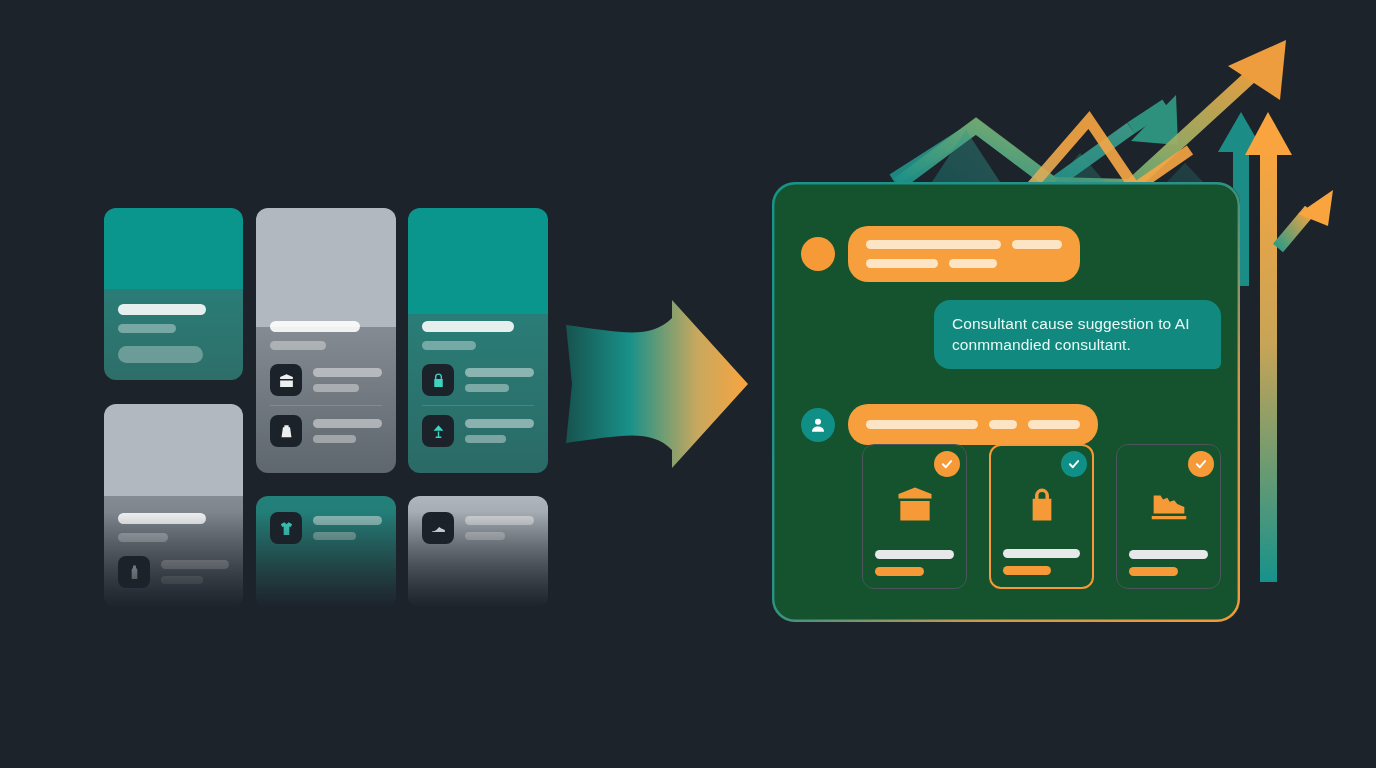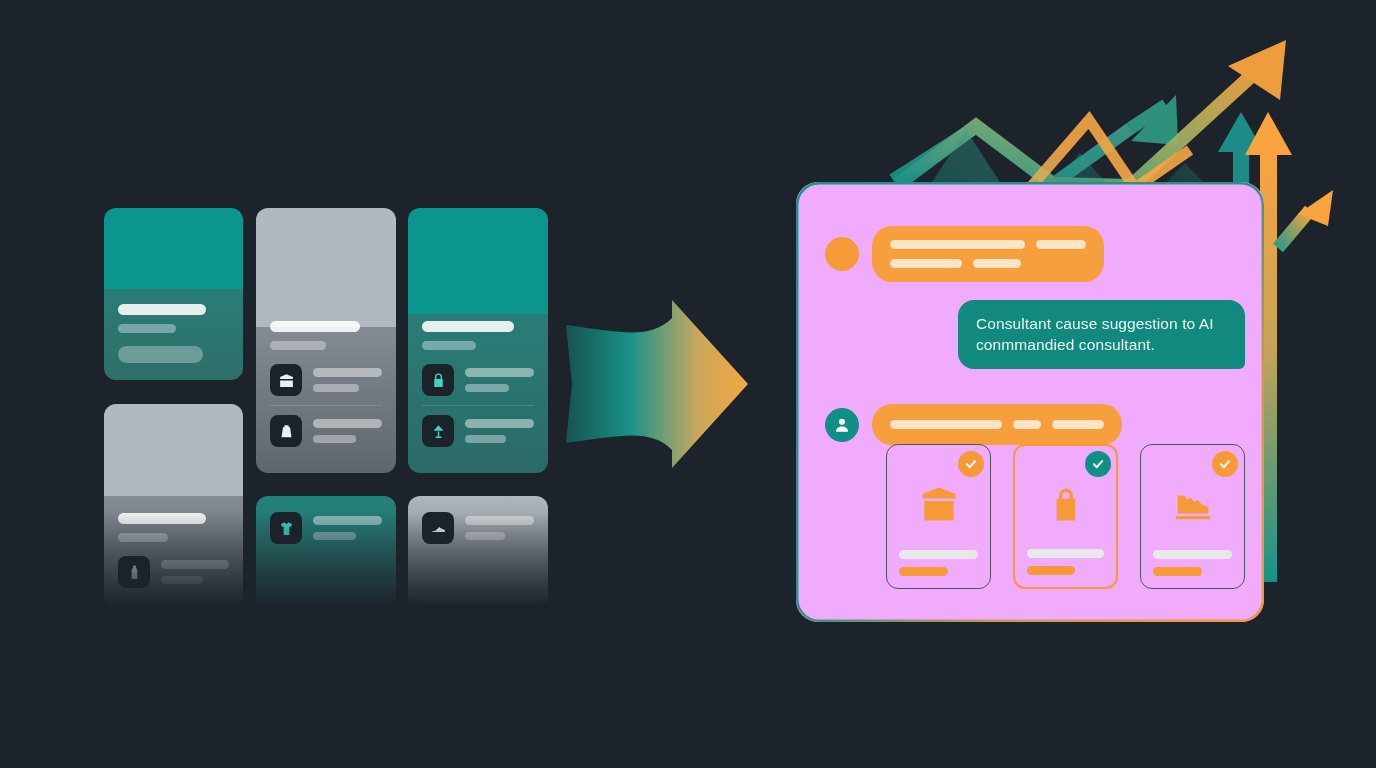--- a/index.html
+++ b/index.html
@@ -33,21 +33,21 @@
   .bar.line-s { height:8px;  background:rgba(255,255,255,.38); }
 
   .row { display:flex; align-items:center; gap:11px; }
   .thumb { width:32px; height:32px; border-radius:8px; background:#1b222a; display:flex; align-items:center; justify-content:center; flex:0 0 auto; }
   .rowbars { flex:1; display:flex; flex-direction:column; gap:7px; }
   .divider { height:1px; background:rgba(255,255,255,.14); margin:9px 0; }
 
   
   .panel {
     position:absolute; left:772px; top:182px; width:468px; height:440px;
-    border-radius:22px; background:#f0abfc;margin-left:24px;
+    border-radius:22px; background:#14532d;
   }
   .panel-border { position:absolute; inset:0; pointer-events:none; }
 
   .msg-row { position:absolute; display:flex; align-items:center; gap:13px; }
   .dot-av { width:34px; height:34px; border-radius:50%; background:#f59a37; flex:0 0 auto; }
   .user-av { width:34px; height:34px; border-radius:50%; background:#0f8f86; flex:0 0 auto; display:flex; align-items:center; justify-content:center; }
 
   .bubble-orange { background:#f79f3c; border-radius:20px; padding:14px 18px; display:flex; flex-direction:column; gap:10px; }
   .bline { display:flex; gap:11px; }
   .seg { height:9px; border-radius:5px; background:#fde4c4; }

